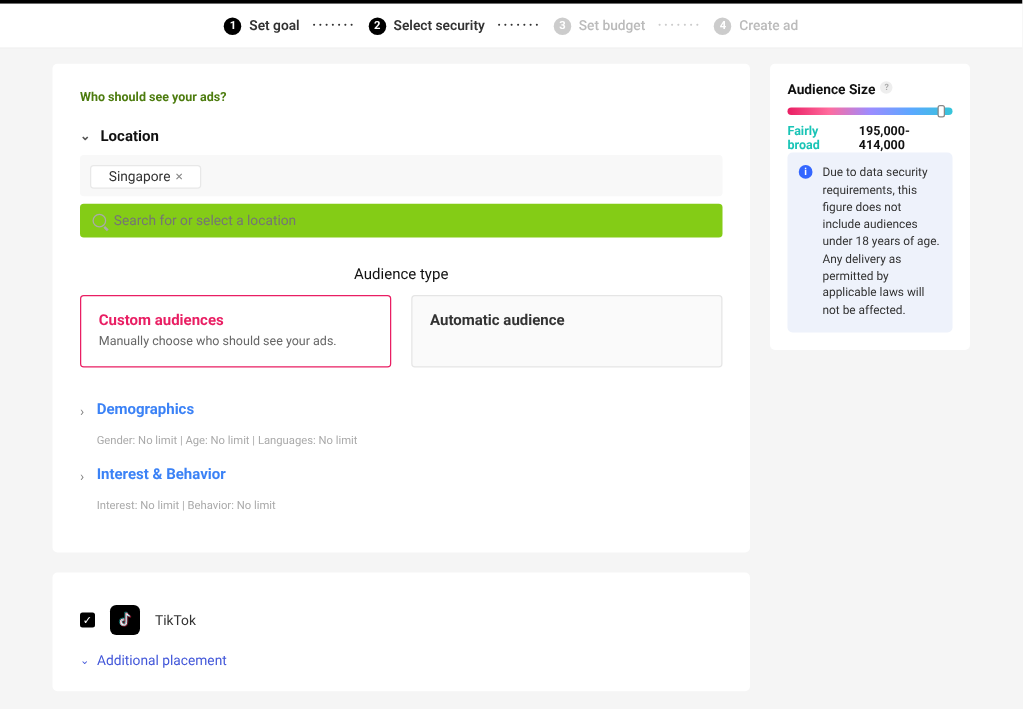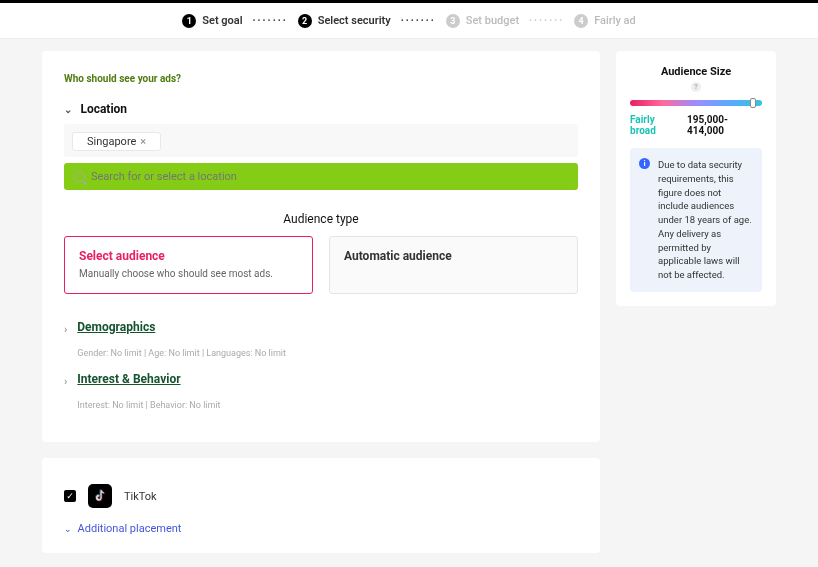--- a/index.html
+++ b/index.html
@@ -27,34 +27,34 @@
   .aud-type-label { font-size:12px; font-weight:400; color:#111; margin:22px 0 10px 0;text-align:center;}
   .aud-types { display:flex; gap:16px;}
   .aud-box { flex:1; border:1px solid #e5e5e5; border-radius:3px; padding:12px 14px; background:#fafafa;}
   .aud-box.selected { border:1.5px solid #e91e63; background:#fff;}
   .aud-box .t { font-size:12px; font-weight:700; color:#333; margin-bottom:4px;}
   .aud-box.selected .t { color:#e91e63;}
   .aud-box .d { font-size:10px; color:#666; line-height:1.4;}
   .collapse { margin-top:26px;}
   .collapse-row { display:flex; align-items:flex-start; gap:10px; margin-bottom:14px;}
   .collapse-row .chev2 { color:#888; font-size:11px; margin-top:3px; cursor:pointer;}
-  .collapse-row .t { font-size:12px; font-weight:700; color:#14532d;text-decoration:underline;}
+  .collapse-row .t { font-size:12px; font-weight:700; color:#3b82f6;}
   .collapse-row .s { font-size:9px; color:#aaa; margin-top:14px;}
   .placement-row { display:flex; align-items:center; gap:12px; margin-top:4px;}
   .checkbox { width:12px; height:12px; background:#000; display:flex; align-items:center; justify-content:center; color:#fff; font-size:9px; border-radius:2px; cursor:pointer;}
   .tiktok-icon { width:24px; height:24px; border-radius:5px; background:#000; display:flex; align-items:center; justify-content:center;}
   .placement-label { font-size:11px; color:#333;}
   .add-placement { margin-top:14px; display:flex; align-items:center; gap:6px; color:#4257d9; font-size:11px; cursor:pointer;}
   .add-placement .chev3{ font-size:9px;}
   .side { width:160px; background:#fff; border-radius:4px; padding:14px 14px 14px 14px;}
-  .side-title{ font-size:11px; font-weight:700; color:#111; display:flex; align-items:center; gap:4px;flex-direction:column;}
+  .side-title{ font-size:11px; font-weight:700; color:#111; display:flex; gap:4px;}
   .info-dot{ width:10px;height:10px;border-radius:50%;background:#eee;color:#aaa;font-size:7px;display:flex;align-items:center;justify-content:center;}
   .gauge { height:6px; border-radius:3px; margin:8px 0 8px 0; background:linear-gradient(90deg,#e91e63 0%, #ff6b9d 25%, #9c8cff 50%, #5ba8ff 75%, #36c5d9 100%); position:relative;}
   .gauge-thumb{ position:absolute; right:6px; top:-2px; width:6px; height:10px; background:#fff; border:1px solid #888; border-radius:2px;}
-  .broad-row{ display:flex; align-items:center; gap:6px; font-size:10px; margin-bottom:12px;}
+  .broad-row{ display:flex; align-items:center; gap:6px; font-size:10px; margin-bottom:0;}
   .broad-label{ color:#19c4b6; font-weight:700;}
   .broad-num{ color:#111; font-weight:700;}
   .notice{ background:#eef2fb; border-radius:4px; padding:10px 10px 10px 28px; font-size:9.5px; color:#333; line-height:1.45; position:relative;}
   .notice .i{ position:absolute; left:9px; top:10px; width:11px;height:11px;border-radius:50%;background:#3366ff;color:#fff;font-size:8px;display:flex;align-items:center;justify-content:center;font-weight:700;}
   input.search-input{ border:none; background:transparent; outline:none; font-size:11px; flex:1; color:#555;}
 </style>
 </head>
 <body>
 
 <div class="topbar"></div>
@@ -70,21 +70,21 @@
     <span>Select security</span>
   </div>
   <span class="dots">·······</span>
   <div class="step inactive">
     <div class="step-num">3</div>
     <span>Set budget</span>
   </div>
   <span class="dots inactive">·······</span>
   <div class="step inactive">
     <div class="step-num">4</div>
-    <span>Fairly ad</span>
+    <span>Create ad</span>
   </div>
 </div>
 
 <div class="page">
   <div class="main">
     <div class="card">
       <div class="h1">Who should see your ads?</div>
 
       <div class="section-head">
         <span class="chev">⌄</span>
@@ -97,22 +97,22 @@
         </span>
       </div>
       <div class="search-row">
         <span class="search-icon"></span>
         <input class="search-input" placeholder="Search for or select a location" style="">
       </div>
 
       <div class="aud-type-label">Audience type</div>
       <div class="aud-types">
         <div class="aud-box selected">
-          <div class="t">Select audience</div>
-          <div class="d">Manually choose who should see most ads.</div>
+          <div class="t">Custom audiences</div>
+          <div class="d">Manually choose who should see your ads.</div>
         </div>
         <div class="aud-box">
           <div class="t">Automatic audience</div>
         </div>
       </div>
 
       <div class="collapse">
         <div class="collapse-row">
           <span class="chev2">›</span>
           <div>

